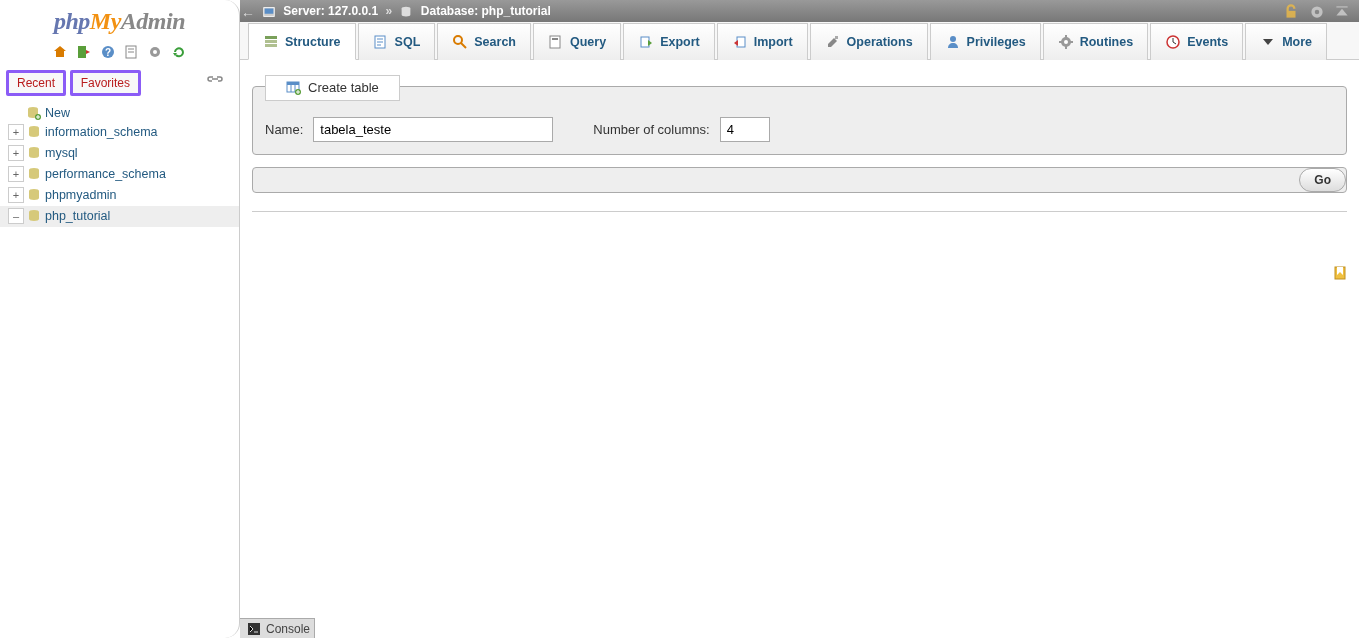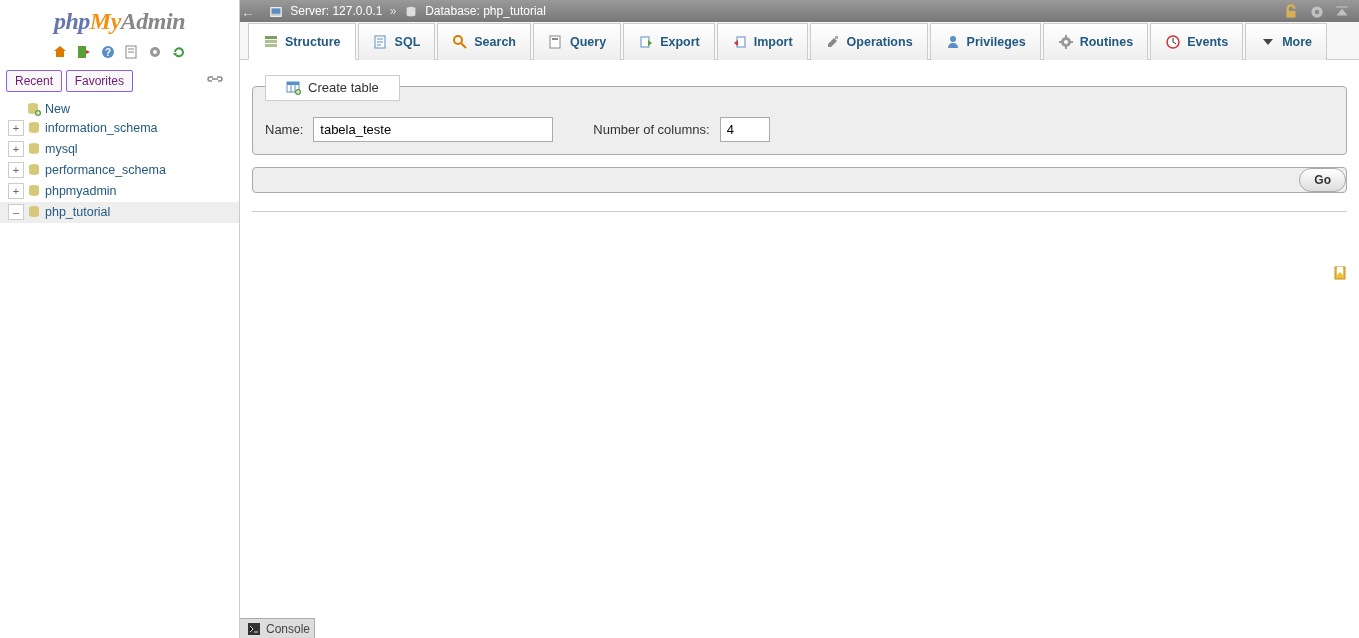--- a/index.html
+++ b/index.html
@@ -1,35 +1,35 @@
 <!DOCTYPE html>
 <html><head>
 <meta charset="utf-8">
 <style>
 * { box-sizing: border-box; margin: 0; padding: 0; }
 body { font-family: sans-serif; font-size: 13px; color: #444; background: #fff; width: 1359px; height: 638px; overflow: hidden; position: relative; }
-.sidebar { position: absolute; left: 0; top: 0; width: 240px; height: 638px; background: #fff; border-right: 1px solid #ccc; }
+.sidebar { position: absolute; left: 0; top: 0; width: 240px; height: 638px; background: #fff; border-right: 1px solid #ccc; border-radius: 15px; }
 .logo { text-align: center; padding: 8px 0 4px; font-family: Georgia, serif; font-size: 24px; font-weight: bold; font-style: italic; letter-spacing: -0.5px; }
 .logo .php { color: #6677b0; }
 .logo .my { color: #f29111; }
 .logo .admin { color: #888; }
 .toolbar-icons { text-align: center; padding: 4px 0 6px; }
 .toolbar-icons span { display: inline-block; width: 16px; height: 16px; margin: 0 2px; vertical-align: middle; }
 .side-tabs { padding: 4px 6px 0; }
-.side-tab { display: inline-block; padding: 3px 8px; border: 1px solid #8b5cf6; background: #f8f8f8; font-size: 12px; color: #701a75; border-radius: 2px; cursor: pointer; }
+.side-tab { display: inline-block; padding: 3px 8px; border: 3px solid #8b5cf6; background: #f8f8f8; font-size: 12px; color: #b91c1c; border-radius: 2px; cursor: pointer; }
 .side-link-icon { float: right; margin: 6px 10px 0 0; color: #888; font-size: 14px; }
 .tree { padding: 8px 0 16px 0; font-size: 12.5px; color: #235a81; }
 .tree-item { display: flex; align-items: center; padding: 1px 0 1px 8px; cursor: pointer; line-height: 19px; }
 .tree-item.selected { background: #eee; }
 .tree-expand { width: 16px; height: 16px; border: 1px solid #ccc; font-size: 11px; text-align: center; line-height: 14px; color: #666; background: #fff; margin-right: 2px; }
 .tree-dbicon { width: 16px; height: 16px; margin-right: 3px; }
 .tree-new { display: flex; align-items: center; padding: 1px 0 1px 26px; }
 .main { position: absolute; left: 240px; top: 0; right: 0; height: 638px; background: #fff; }
 .collapse-handle { position: absolute; left: 0; top: 2px; width: 16px; height: 20px; color: #ddd; font-size: 14px; text-align: center; line-height: 20px; cursor: pointer; z-index: 5; }
-.breadcrumb { background: #888; background: linear-gradient(#999,#777); color: #fff; height: 22px; line-height: 22px; padding-left: 29px; font-size: 12px; position: relative; }
+.breadcrumb { background: #888; background: linear-gradient(#999,#777); color: #fff; height: 22px; line-height: 22px; padding-left: 22px; font-size: 12px; position: relative; font-weight: bold; }
 .breadcrumb .bc-item { color: #fff; }
 .breadcrumb .bc-sep { color: #ddd; margin: 0 4px; }
 .breadcrumb-icons { position: absolute; right: 8px; top: 0; }
 .breadcrumb-icons span { display: inline-block; width: 18px; height: 18px; margin-left: 4px; vertical-align: middle; opacity: .85; }
 .tabs { display: flex; background: #f7f7f7; border-bottom: 1px solid #ccc; height: 38px; padding-left: 8px; }
 .tab { display: flex; align-items: center; padding: 0 14px; border: 1px solid #ccc; border-bottom: none; margin-right: 2px; background: linear-gradient(#fff,#eee); color: #235a81; font-weight: bold; font-size: 12.5px; cursor: pointer; height: 37px; position: relative; top: 1px; }
 .tab.active { background: #fff; border-bottom: 1px solid #fff; }
 .tab-icon { width: 16px; height: 16px; margin-right: 6px; }
 .content { padding: 12px; }
 .notice { border: 1px solid #3a87ad; background: #e8edff; border-radius: 5px; padding: 8px 10px; display: flex; align-items: center; color: #333; font-size: 13px; }

